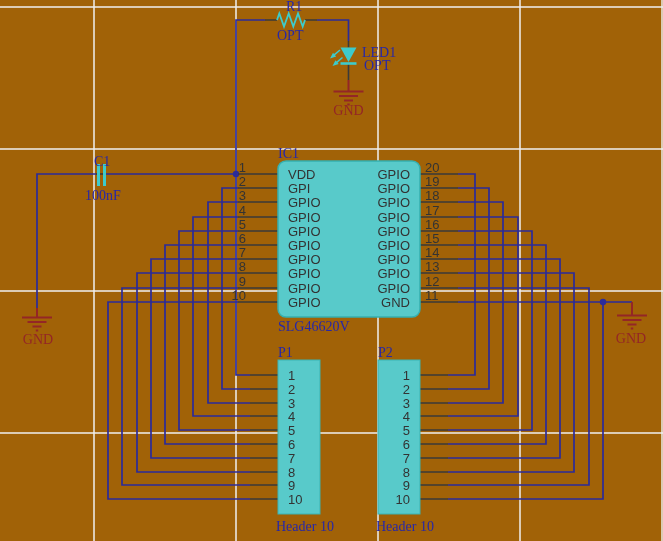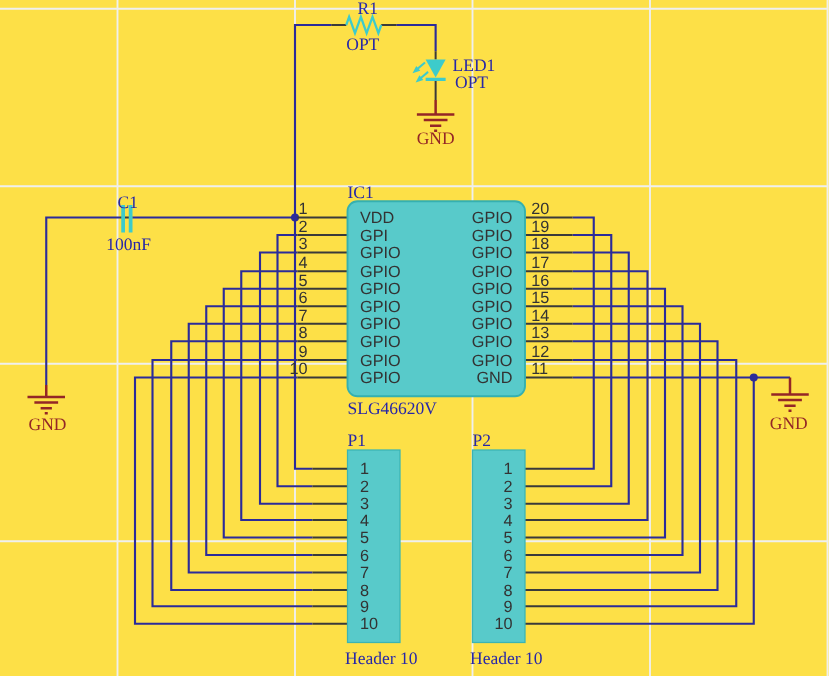--- a/index.html
+++ b/index.html
@@ -1,16 +1,16 @@
 <!DOCTYPE html>
 <html><head>
 <meta charset="utf-8">
 <style>
   html,body{margin:0;padding:0;background:#ffffff;}
-  .canvas{position:relative;width:663px;height:541px;background:#fde047;overflow:hidden;
+  .canvas{position:relative;width:663px;height:541px;background:#a16207;overflow:hidden;
           font-family:"Liberation Serif", serif;}
   svg{position:absolute;left:0;top:0;}
   .grid{stroke:#efefef;stroke-width:1.5;fill:none;}
   .wire{stroke:#2b2b9a;stroke-width:1.7;fill:none;}
   .lead{stroke:#3a3a3a;stroke-width:1.6;fill:none;}
   .comp{stroke:#3dcbcb;fill:none;}
   .compfill{fill:#3dcbcb;stroke:none;}
   .gnd{stroke:#942626;stroke-width:2;fill:none;}
   .junction{fill:#2b2b9a;stroke:none;}
   .icbody{fill:#58caca;stroke:#35b0b0;stroke-width:1.5;}

